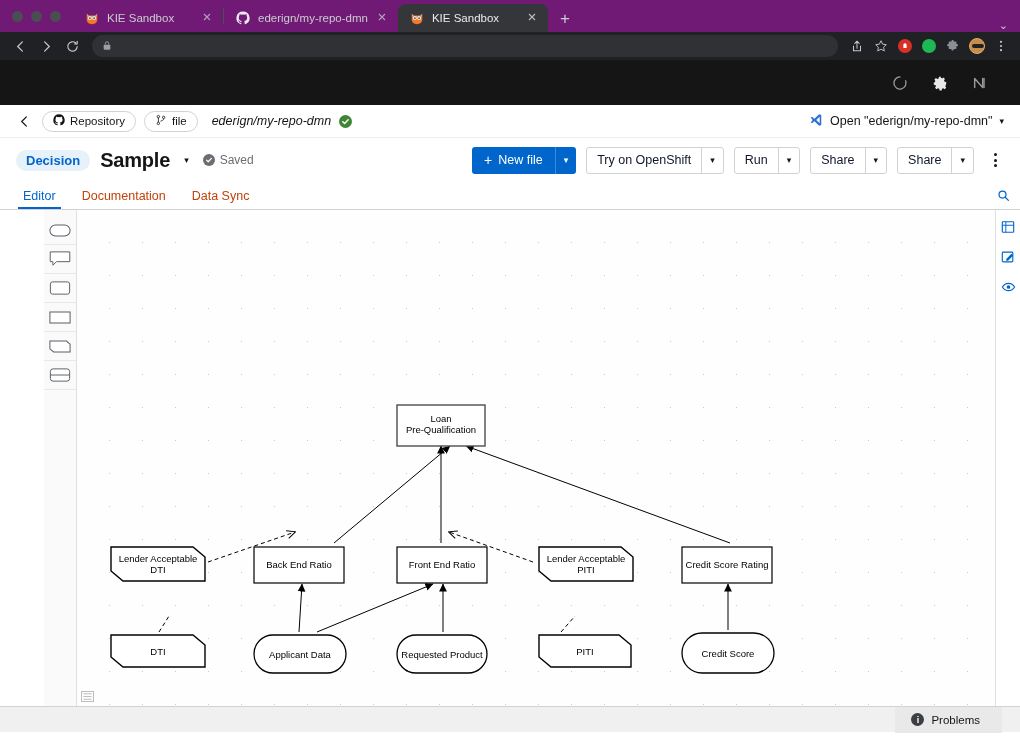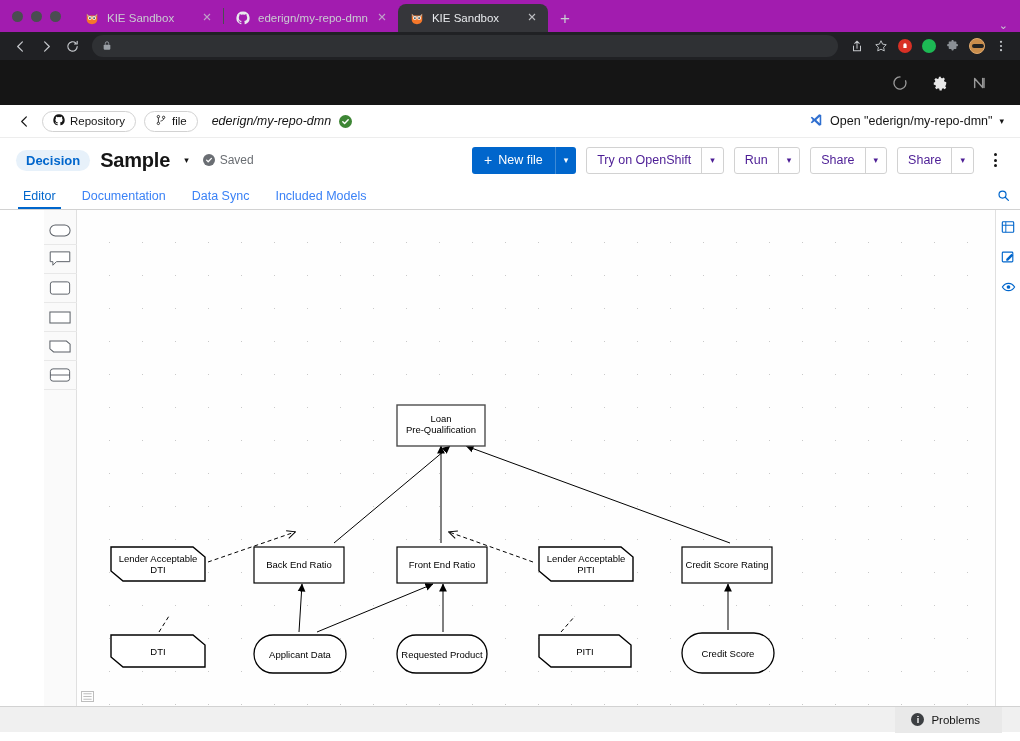--- a/index.html
+++ b/index.html
@@ -8,21 +8,21 @@
     font-family: "Liberation Sans", sans-serif;
     background: #ffffff;
     overflow: hidden;
   }
 
   
   #browser-chrome { background: #202124; width: 1020px; }
 
   #tab-strip {
     height: 32px; display: flex; align-items: flex-end;
-    background: #a21caf; padding-left: 8px;
+    background: #701a75; padding-left: 8px;
   }
   .traffic-lights { display: flex; align-items: center; gap: 8px; height: 32px; padding: 0 12px 0 4px; }
   .tl { width: 11px; height: 11px; border-radius: 50%; background: #4a4d51; }
 
   .tab {
     height: 28px; display: flex; align-items: center; gap: 8px;
     padding: 0 8px 0 12px; min-width: 150px; max-width: 200px;
     border-radius: 8px 8px 0 0; position: relative;
     font-size: 11.5px; color: #c9ccd1;
   }
@@ -96,35 +96,35 @@
 
   .btn-primary {
     background: #0066cc; color: #fff; height: 27px; border-radius: 3px;
     display: flex; align-items: center; font-size: 12.5px;
   }
   .btn-primary .lbl { display: flex; align-items: center; gap: 6px; padding: 0 12px; height: 100%; }
   .btn-primary .split { border-left: 1px solid #3d8ad6; padding: 0 8px; display: flex; align-items: center; height: 100%; font-size: 9px; }
 
   .btn-secondary {
     border: 1px solid #d2d2d2; background: #fff; height: 27px; border-radius: 3px;
-    display: flex; font-size: 12.5px; color: #4c1d95;
+    display: flex; font-size: 12.5px; color: #0f172a;
   }
   .btn-secondary .lbl { padding: 0 10px; height: 100%; display: flex; align-items: center; }
   .btn-secondary .split { border-left: 1px solid #d2d2d2; padding: 0 8px; height: 100%; display: flex; align-items: center; font-size: 9px; }
   .kebab { width: 22px; height: 27px; display: flex; flex-direction: column; align-items: center; justify-content: center; gap: 2.5px; }
   .kebab i { width: 3px; height: 3px; background: #151515; border-radius: 50%; display: block; }
 
   
   #editor-tabs {
     height: 28px; background: #fff; display: flex; align-items: stretch;
     border-bottom: 1px solid #d2d2d2; padding-left: 10px;
   }
   .etab {
     padding: 0 13px; display: flex; align-items: center; font-size: 12.5px;
-    color: #3b82f6; position: relative;
+    color: #c2410c; position: relative;
   }
   .etab.active { color: #0066cc; }
   .etab.active::after {
     content: ""; position: absolute; left: 8px; right: 8px; bottom: 0; height: 2px; background: #0066cc;
   }
   .etabs-spacer { flex: 1; }
   .etab-search { width: 34px; display: flex; align-items: center; justify-content: center; color: #0066cc; }
 
   
   #editor-body { display: flex; height: 496px; background: #fff; margin-left: 44px; }
@@ -416,23 +416,20 @@
 <div id="editor-tabs">
   <div class="etab active">
       <span>Editor</span>
     </div>
   <div class="etab">
       <span>Documentation</span>
     </div>
   <div class="etab">
       <span>Data Sync</span>
     </div>
-  <div class="etab">
-      <span>Included Models</span>
-    </div>
   <div class="etabs-spacer"></div>
   <div class="etab-search">
     <svg width="13" height="13" viewBox="0 0 16 16">
         <circle cx="6.8" cy="6.8" r="4.3" stroke="#0066cc" stroke-width="1.5" fill="none"></circle>
         <path d="M10.2 10.2L14 14" stroke="#0066cc" stroke-width="1.5" stroke-linecap="round"></path>
       </svg>
   </div>
 </div>
 
 <div id="editor-body">

